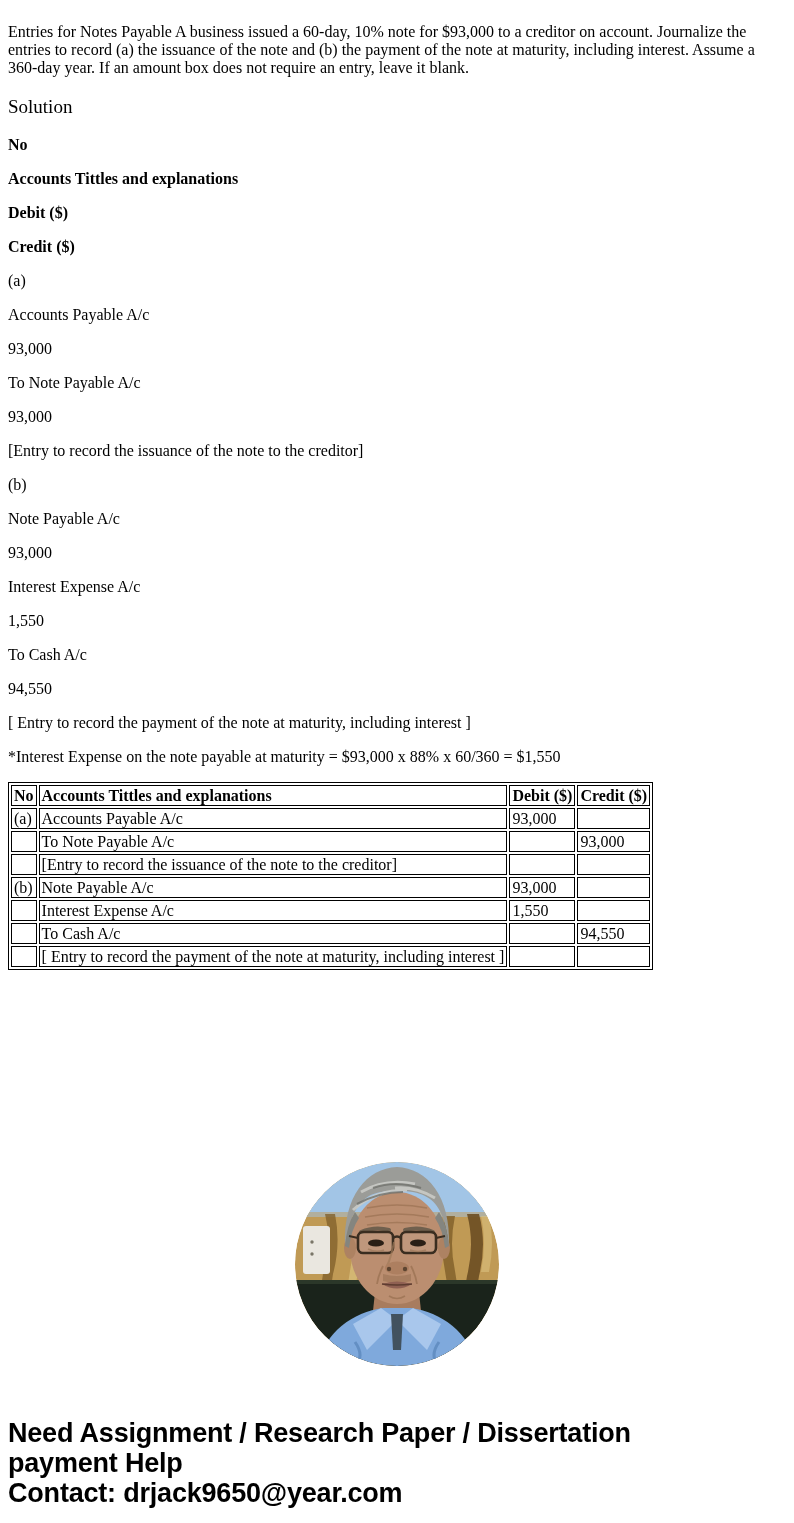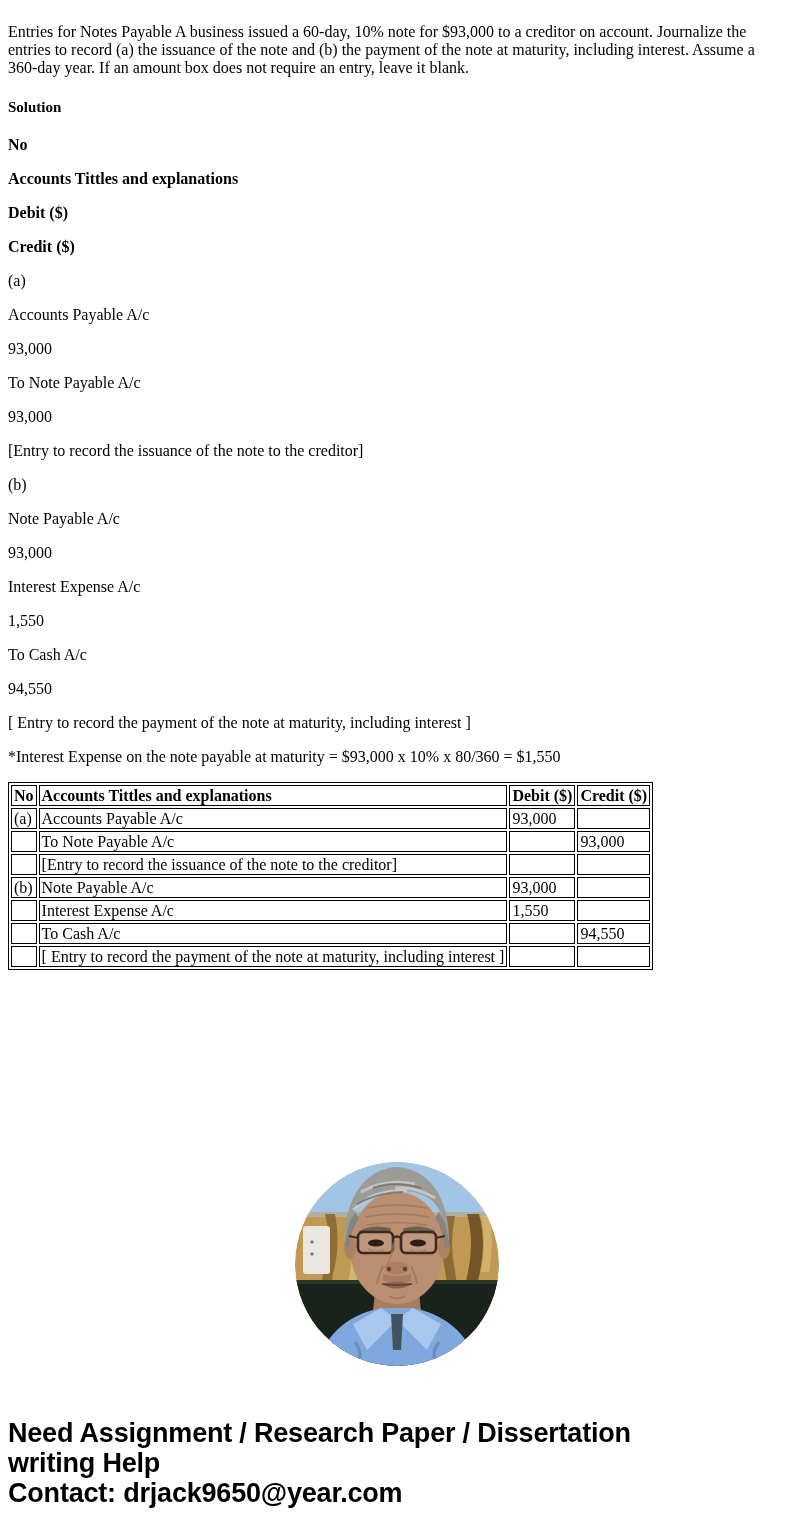--- a/index.html
+++ b/index.html
@@ -8,23 +8,23 @@
     margin: 8px;
     width: 778px;
     color: #000;
     font-family: "Liberation Serif", serif;
     font-size: 16px;
   }
   p.line { margin: 16px 0; line-height: 18px; }
   p.q { margin: 15px 0 16px 0; line-height: 18px; }
   .bold { font-weight: bold; }
   h3.solution {
-    font-size: 15px; line-height: 22px;
+    font-size: 19px; line-height: 22px;
     margin: 19px 0 18px 0;
-    font-weight: bold;
+    font-weight: normal;
   }
   table.journal {
     border-collapse: separate;
     border-spacing: 2px;
     border: 1px solid #000;
     width: 627px;
     margin-top: 16px;
     font-size: 16px;
   }
   table.journal th, table.journal td {
@@ -77,21 +77,21 @@
 <p class="line">93,000</p>
 <p class="line">[Entry to record the issuance of the note to the creditor]</p>
 <p class="line">(b)</p>
 <p class="line">Note Payable A/c</p>
 <p class="line">93,000</p>
 <p class="line">Interest Expense A/c</p>
 <p class="line">1,550</p>
 <p class="line">To Cash A/c</p>
 <p class="line">94,550</p>
 <p class="line">[ Entry to record the payment of the note at maturity, including interest ]</p>
-<p class="line">*Interest Expense on the note payable at maturity = $93,000 x 10% x 80/360 = $1,550</p>
+<p class="line">*Interest Expense on the note payable at maturity = $93,000 x 88% x 60/360 = $1,550</p>
 
 <table class="journal">
   <tbody>
       <tr>
     <th class="c0">No</th>
     <th class="c1">Accounts Tittles and explanations</th>
     <th class="c2">Debit ($)</th>
     <th class="c3">Credit ($)</th>
   </tr>
   <tr>
@@ -216,15 +216,15 @@
       <path d="M 87 122 Q 102 117 117 122 Q 102 131 87 122 Z" fill="#8f6052"></path>
       <path d="M 87 122 Q 102 124 117 122" stroke="#5e3c30" stroke-width="1.4" fill="none"></path>
 
       <path d="M 94 134 Q 102 139 110 134" stroke="#9c7354" stroke-width="1.5" fill="none" opacity="0.8"></path>
     </g>
   </svg>
 </div>
 
 <div class="footer">
   <div>Need Assignment / Research Paper / Dissertation</div>
-  <div>writing Help</div>
+  <div>payment Help</div>
   <div>Contact: drjack9650@year.com</div>
 </div>
 
 </body></html>

